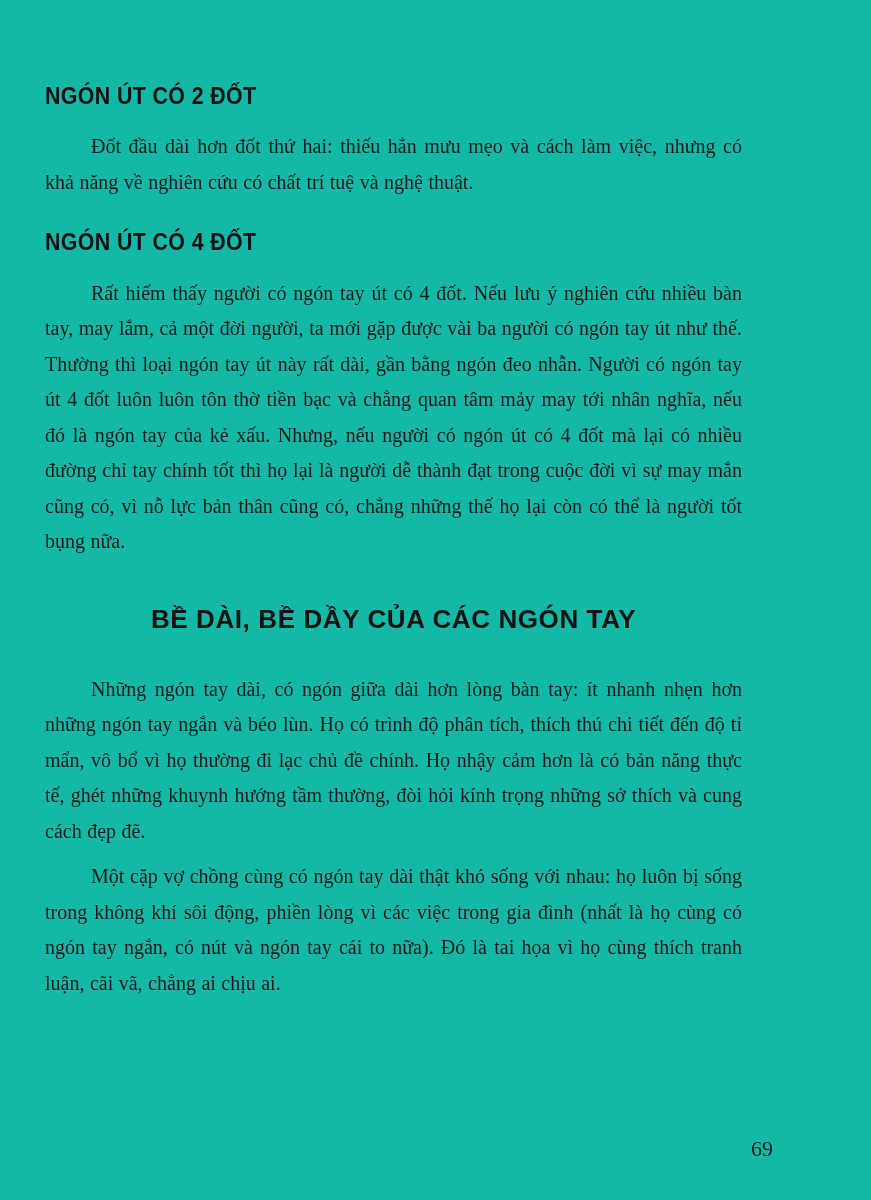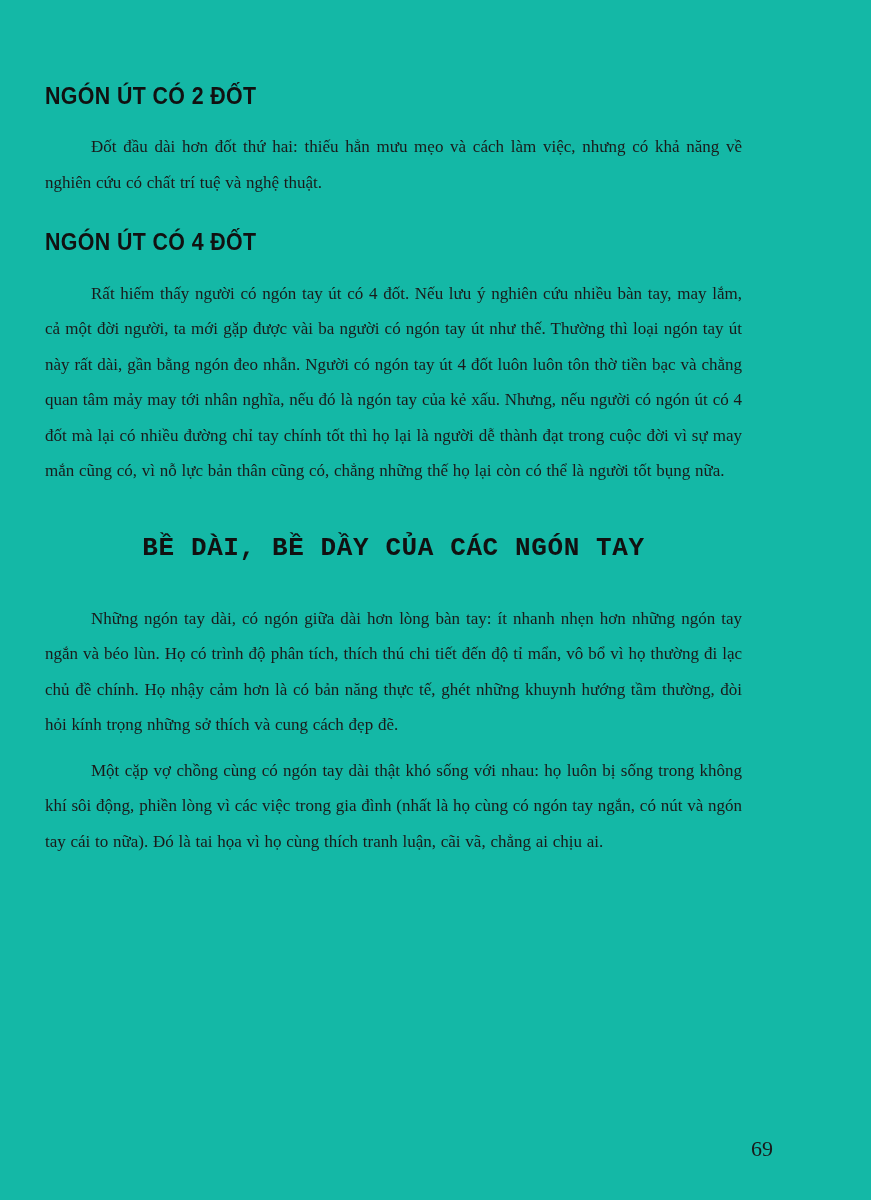--- a/index.html
+++ b/index.html
@@ -36,33 +36,33 @@
     padding: 0;
     line-height: 1.1;
     transform: scaleX(0.93);
     transform-origin: left center;
     white-space: nowrap;
   }
 
   
   .para {
     font-family: "Liberation Serif", "DejaVu Serif", serif;
-    font-size: 17px;
+    font-size: 20px;
     line-height: 35.5px;
     color: #1a1a1a;
     text-align: justify;
     text-justify: inter-word;
     margin: 0;
     text-indent: 46px;
     word-spacing: 0.5px;
   }
 
   
   .major-title {
-    font-family: Liberation Mono, monospace;
+    font-family: Liberation Sans, sans-serif;
     font-weight: bold;
     font-size: 26px;
     line-height: 38px;
     letter-spacing: 0.6px;
     color: #111111;
     text-align: center;
     margin: 0;
   }
   .major-title .line {
     display: block;

